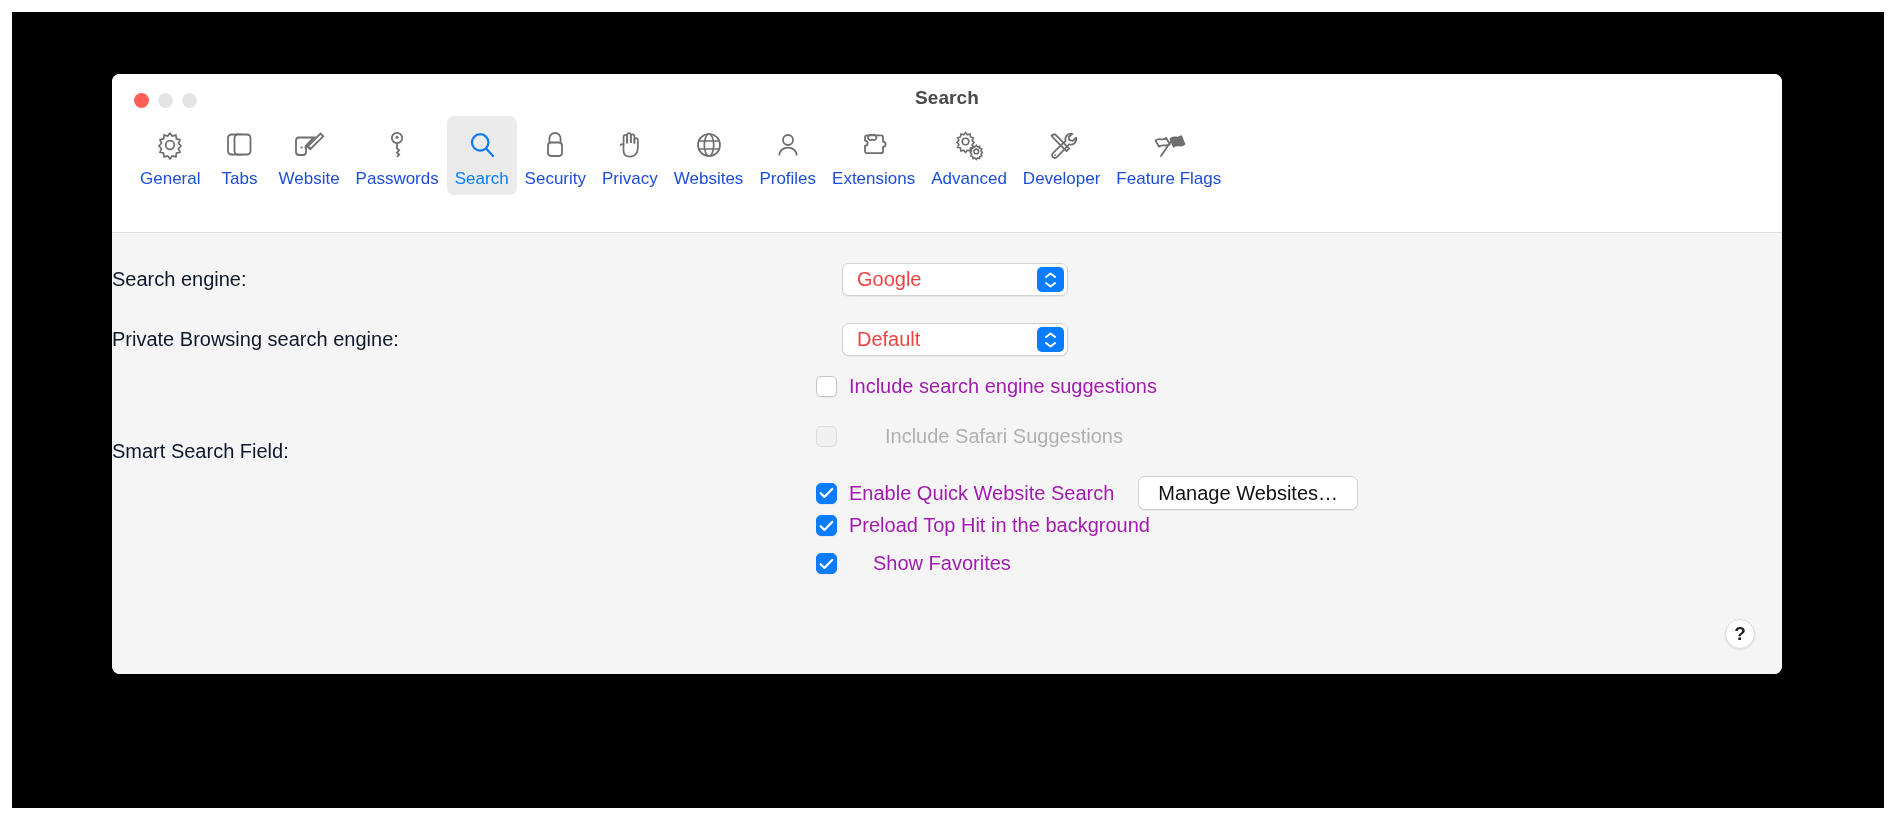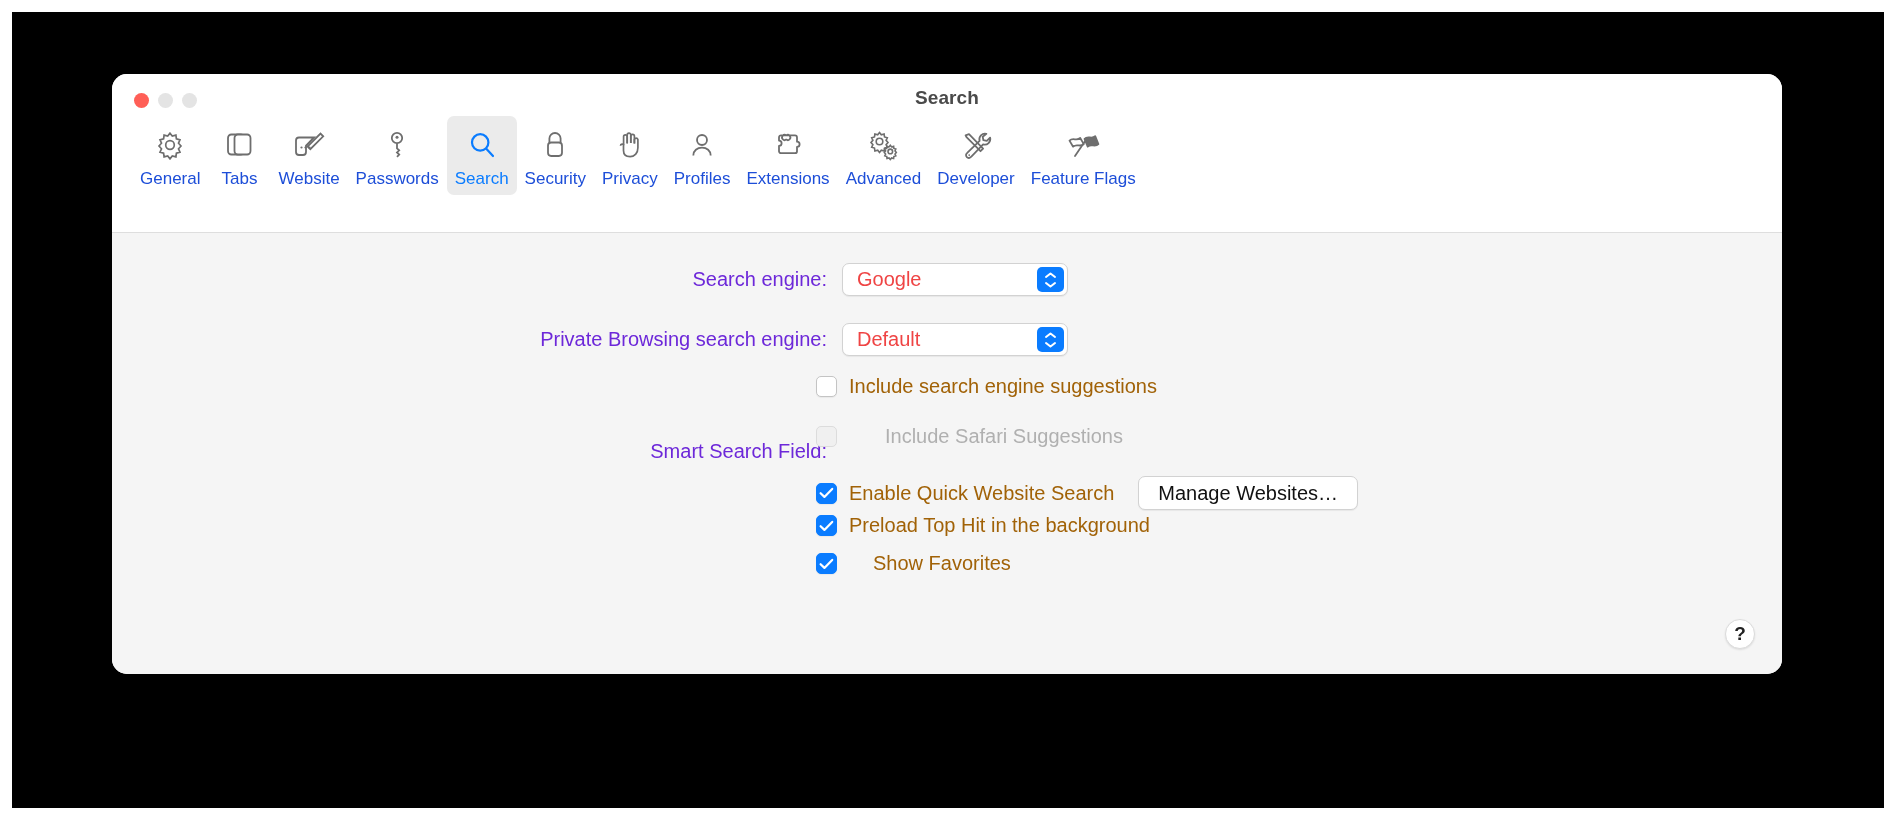--- a/index.html
+++ b/index.html
@@ -34,21 +34,21 @@
   #page-edge-left   { top: 0;    left: 0; bottom: 0; width: 12px; }
   #page-edge-right  { top: 0;    right: 0; bottom: 0; width: 12px; }
 
   
   #window {
     position: absolute;
     left: 112px;
     top: 74px;
     width: 1670px;
     height: 600px;
-    border-radius: 15px;
+    border-radius: 8px;
     background: #f5f5f5;
     box-shadow: 0 18px 70px rgba(0,0,0,0.55), 0 2px 8px rgba(0,0,0,0.4);
     overflow: hidden;
     z-index: 20;
   }
 
   
   #titlebar {
     position: relative;
     height: 159px;
@@ -130,22 +130,21 @@
   }
 
   .form-row {
     position: absolute;
     display: flex;
     align-items: center;
   }
 
   .form-label {
     font-size: 20px;
-    color: #6d28d9;
-    text-align: right;
+    color: #0f172a;
     white-space: nowrap;
   }
 
   
   .popup-button {
     position: relative;
     display: inline-flex;
     align-items: center;
     height: 33px;
     min-width: 226px;
@@ -204,21 +203,21 @@
   .checkbox.disabled {
     background: #f0f0f0;
     border-color: #dcdcdc;
     box-shadow: none;
   }
   .checkbox svg { display: block; }
 
   .check-label {
     margin-left: 12px;
     font-size: 20px;
-    color: #a16207;
+    color: #a21caf;
     white-space: nowrap;
   }
   .check-label.dim { color: #b0b0b0; }
 
   
   .push-button {
     display: inline-flex;
     align-items: center;
     justify-content: center;
     height: 34px;
@@ -341,20 +340,30 @@
           <svg width="34" height="34" viewBox="0 0 34 34" fill="none" stroke="currentColor" stroke-width="1.7">
             <path d="M10.6 17.2V8.6a1.8 1.8 0 0 1 3.6 0v7"></path>
             <path d="M14.2 15.3V6.9a1.8 1.8 0 0 1 3.6 0v8.1"></path>
             <path d="M17.8 15V8.1a1.8 1.8 0 0 1 3.6 0v7.4"></path>
             <path d="M21.4 15.5v-4a1.8 1.8 0 0 1 3.5 0v8.3c0 5.2-3.2 8.8-7.8 8.8-4.3 0-6.6-2.6-6.6-6.1v-5.6c0-1.4-3-1.1-3 .8"></path>
           </svg>
         </span>
         <span class="tool-label">Privacy</span>
       </div>
 
+      <div class="tool-item">
+        <span class="tool-icon">
+          <svg width="34" height="34" viewBox="0 0 34 34" fill="none" stroke="currentColor" stroke-width="1.7">
+            <circle cx="17" cy="17" r="11"></circle>
+            <ellipse cx="17" cy="17" rx="4.7" ry="11"></ellipse>
+            <path d="M6.4 13h21.2M6.4 21h21.2"></path>
+          </svg>
+        </span>
+        <span class="tool-label">Websites</span>
+      </div>
 
       <div class="tool-item">
         <span class="tool-icon">
           <svg width="34" height="34" viewBox="0 0 34 34" fill="none" stroke="currentColor" stroke-width="1.8">
             <circle cx="17" cy="12" r="5"></circle>
             <path d="M8.3 27.5c0-4.8 3.9-7.9 8.7-7.9s8.7 3.1 8.7 7.9"></path>
           </svg>
         </span>
         <span class="tool-label">Profiles</span>
       </div>

